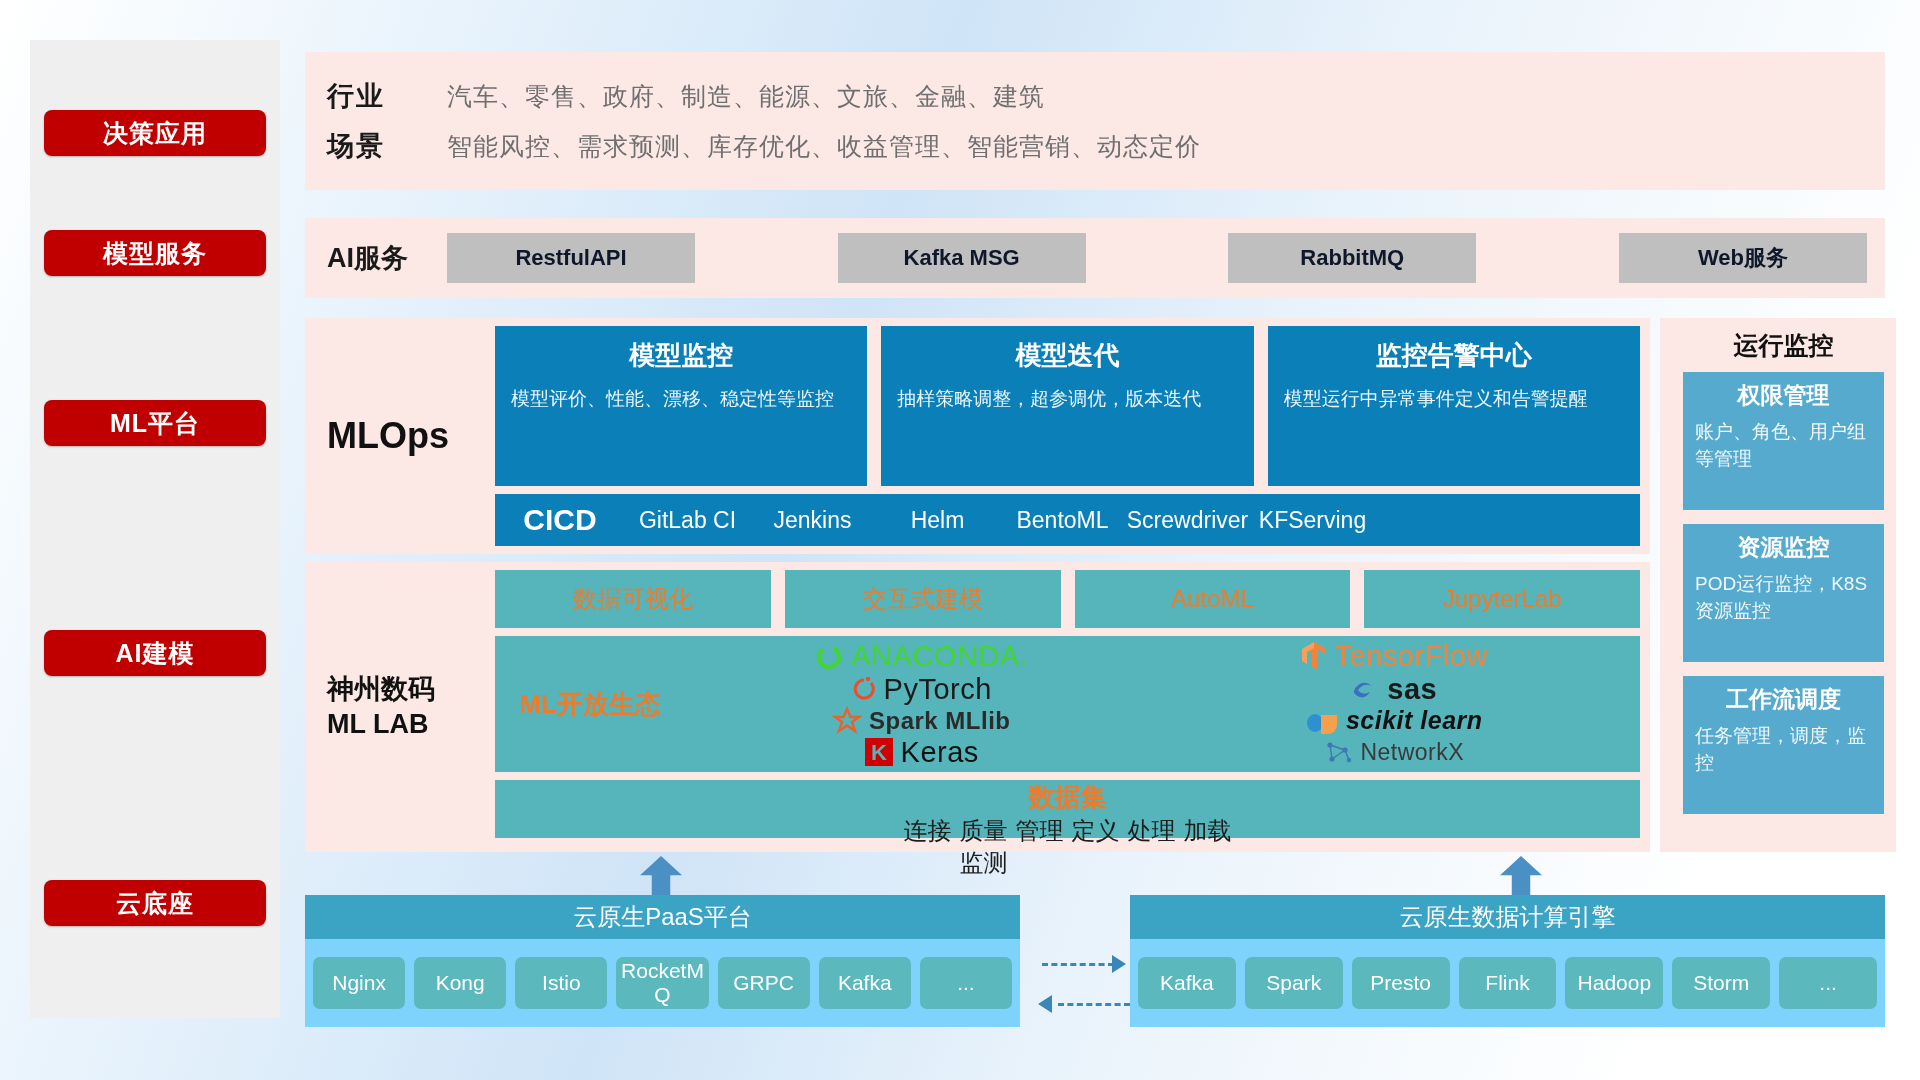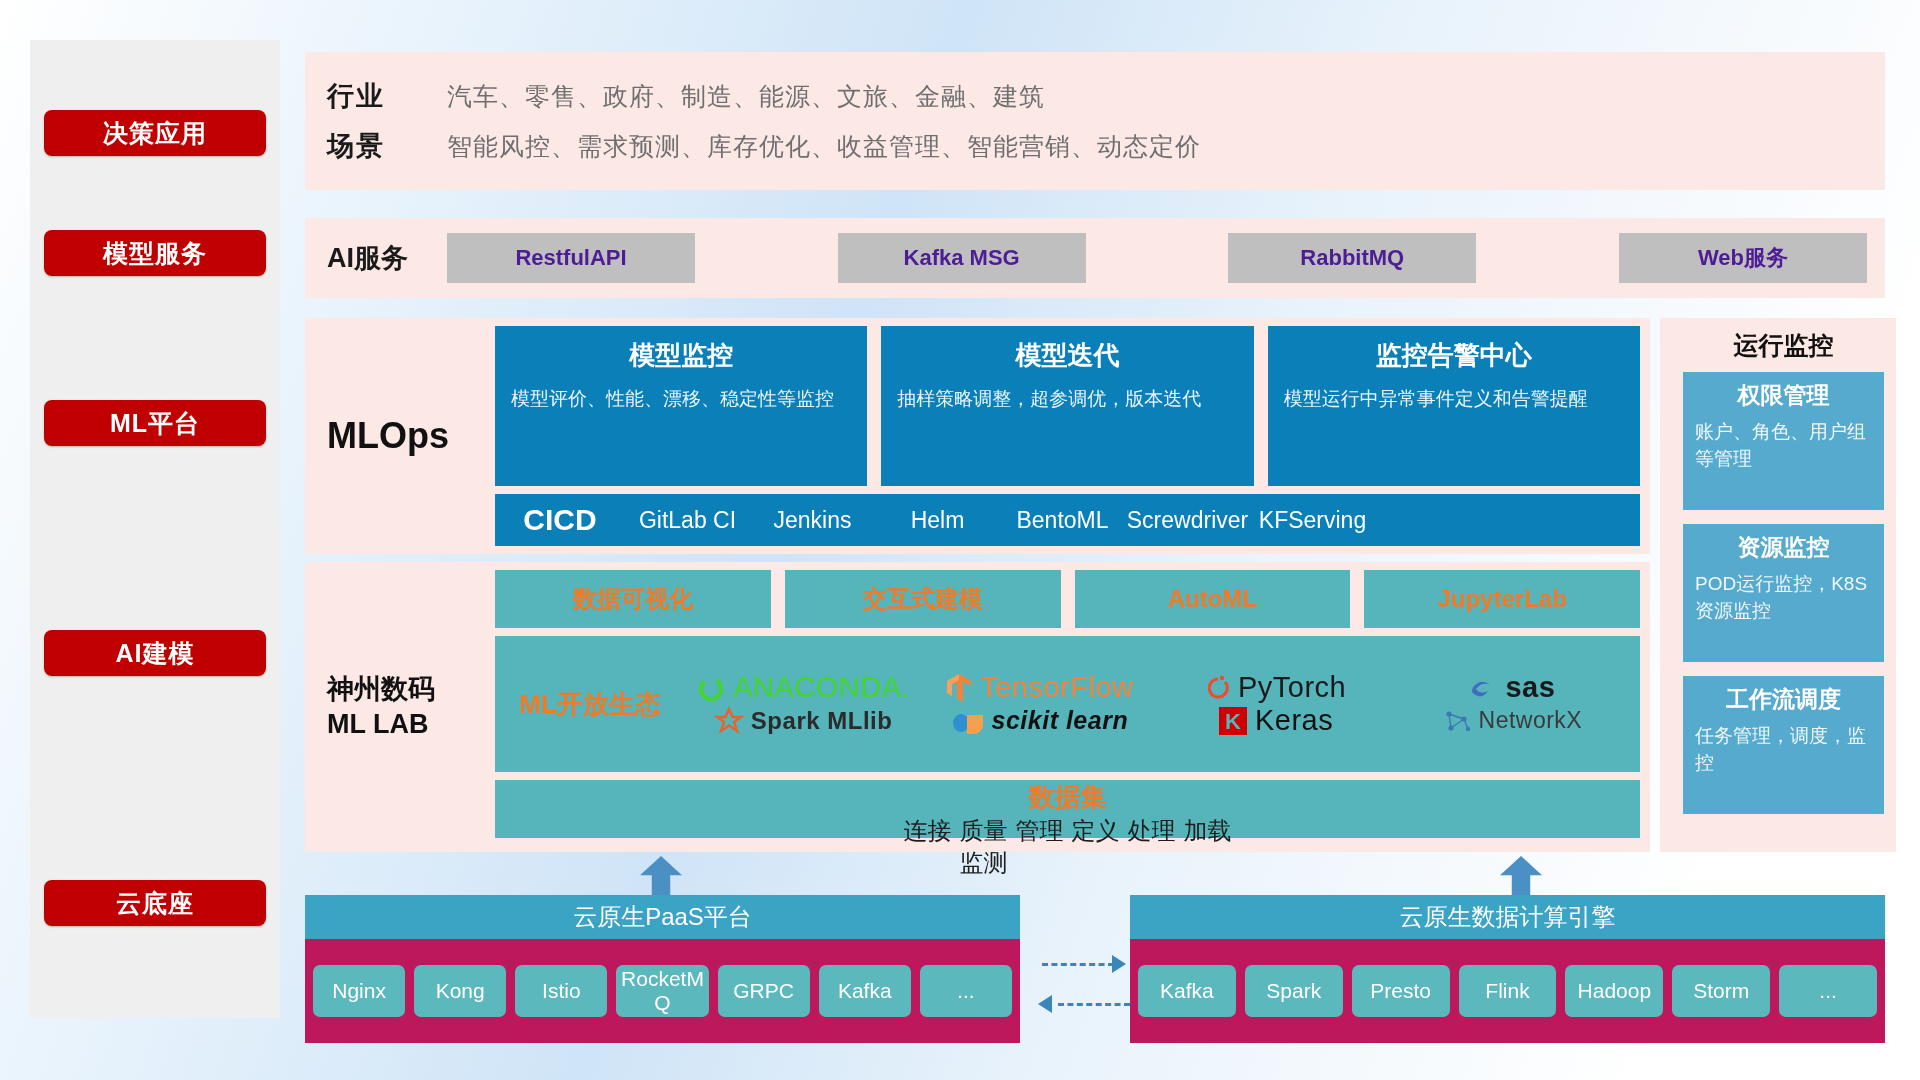--- a/index.html
+++ b/index.html
@@ -39,21 +39,21 @@
   .kv .v{font-size:25px;color:#6f6f6f;letter-spacing:1px;}
 
   
   .band-ai{
     position:absolute;left:305px;top:218px;width:1580px;height:80px;
     background:#fce9e6;display:flex;align-items:center;padding-left:22px;box-sizing:border-box;
   }
   .band-ai .k{width:120px;font-size:27px;font-weight:bold;color:#1a1a1a;flex:none;}
   .ai-items{display:flex;flex:1;gap:0;justify-content:space-between;padding-right:18px;}
   .ai-chip{
-    width:248px;height:50px;background:#bfbfbf;color:#4c1d95;
+    width:248px;height:50px;background:#bfbfbf;color:#0f172a;
     display:flex;align-items:center;justify-content:center;
     font-size:22px;font-weight:bold;
   }
 
   
   .band-mlops{
     position:absolute;left:305px;top:318px;width:1345px;height:236px;
     background:#fce9e6;
   }
   .band-mlops .label{
@@ -85,28 +85,28 @@
     background:#fce9e6;
   }
   .band-model .label{
     position:absolute;left:22px;top:0;width:170px;height:290px;
     display:flex;flex-direction:column;align-items:flex-start;justify-content:center;
     font-size:27px;font-weight:bold;color:#111;line-height:1.3;
   }
   .tools-row{position:absolute;left:190px;top:8px;width:1145px;height:58px;display:flex;gap:14px;}
   .tool-chip{
     flex:1;background:#55b5bb;display:flex;align-items:center;justify-content:center;
-    color:#f07a28;font-size:24px;font-weight:bold;
+    color:#f07a28;font-size:24px;font-weight:normal;
   }
   .eco{
     position:absolute;left:190px;top:74px;width:1145px;height:136px;
     background:#55b5bb;display:flex;align-items:center;
   }
   .eco .ttl{width:190px;flex:none;text-align:center;color:#f07a28;font-size:26px;font-weight:bold;}
-  .logo-grid{flex:1;display:grid;grid-template-columns:repeat(4,1fr);grid-template-rows:1fr 1fr;
+  .logo-grid{flex:1;display:grid;grid-template-columns:repeat(2,1fr);grid-template-rows:1fr 1fr;
     align-items:center;justify-items:center;padding-right:10px;}
   .logo{display:flex;align-items:center;gap:7px;}
   .logo .txt{font-size:29px;letter-spacing:.5px;}
 
   .ds-row{
     position:absolute;left:190px;top:218px;width:1145px;height:58px;
     background:#55b5bb;display:flex;align-items:center;flex-direction:column;
   }
   .ds-row .ttl{width:190px;flex:none;text-align:center;color:#f07a28;font-size:26px;font-weight:bold;}
   .ds-items{flex:1;display:flex;}
@@ -129,21 +129,21 @@
   .mon-card .t{font-size:23px;font-weight:bold;text-align:center;margin-bottom:8px;}
   .mon-card .d{font-size:19px;line-height:1.4;color:#f0f8fc;}
 
   
   .found-left{position:absolute;left:305px;top:895px;width:715px;}
   .found-right{position:absolute;left:1130px;top:895px;width:755px;}
   .found-hd{
     height:44px;background:#3ba3c4;color:#fff;display:flex;align-items:center;justify-content:center;
     font-size:24px;
   }
-  .found-body{background:#be185d;padding:26px 8px;display:flex;gap:9px;box-sizing:border-box;}
+  .found-body{background:#7dd3fc;padding:18px 8px;display:flex;gap:9px;box-sizing:border-box;}
   .found-chip{
     flex:1;background:#5bb8bd;border-radius:7px;color:#fff;font-size:21px;
     height:52px;display:flex;align-items:center;justify-content:center;text-align:center;
     line-height:24px;padding:0 2px;box-sizing:border-box;word-break:break-word;
   }
   .arrow-up{
     position:absolute;width:42px;height:40px;
     background:#4a90c4;
     clip-path:polygon(50% 0,100% 48%,72% 48%,72% 100%,28% 100%,28% 48%,0 48%);
   }

